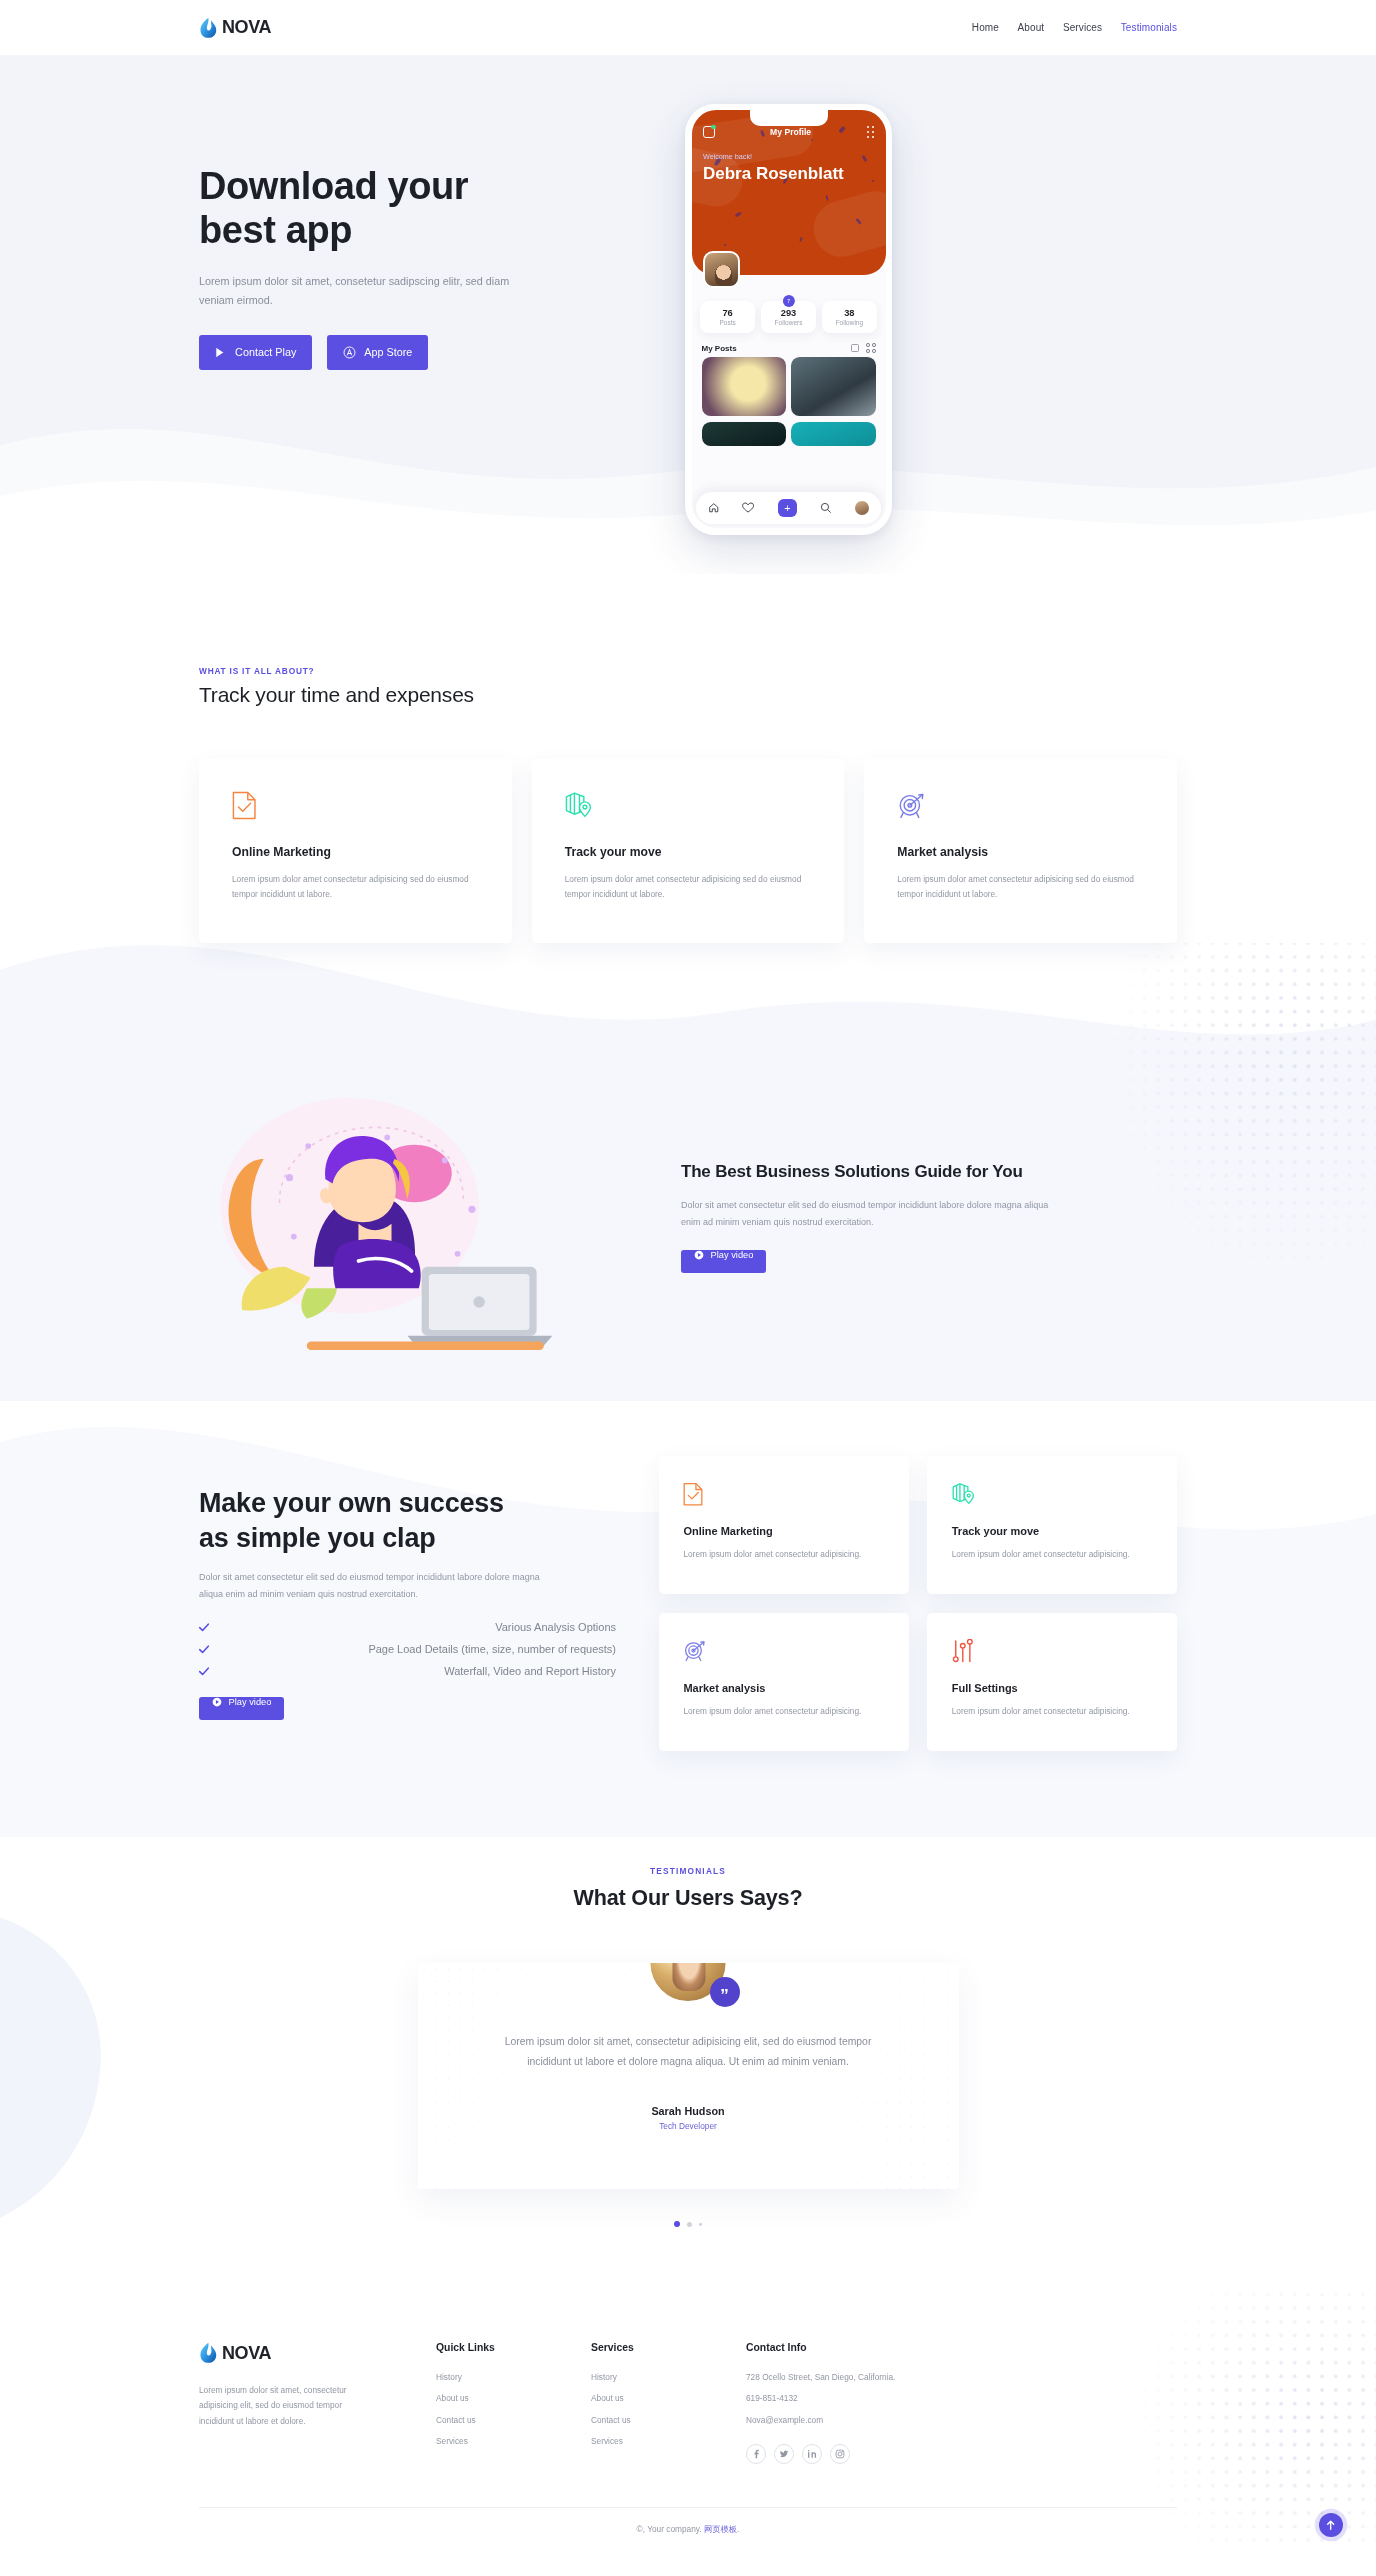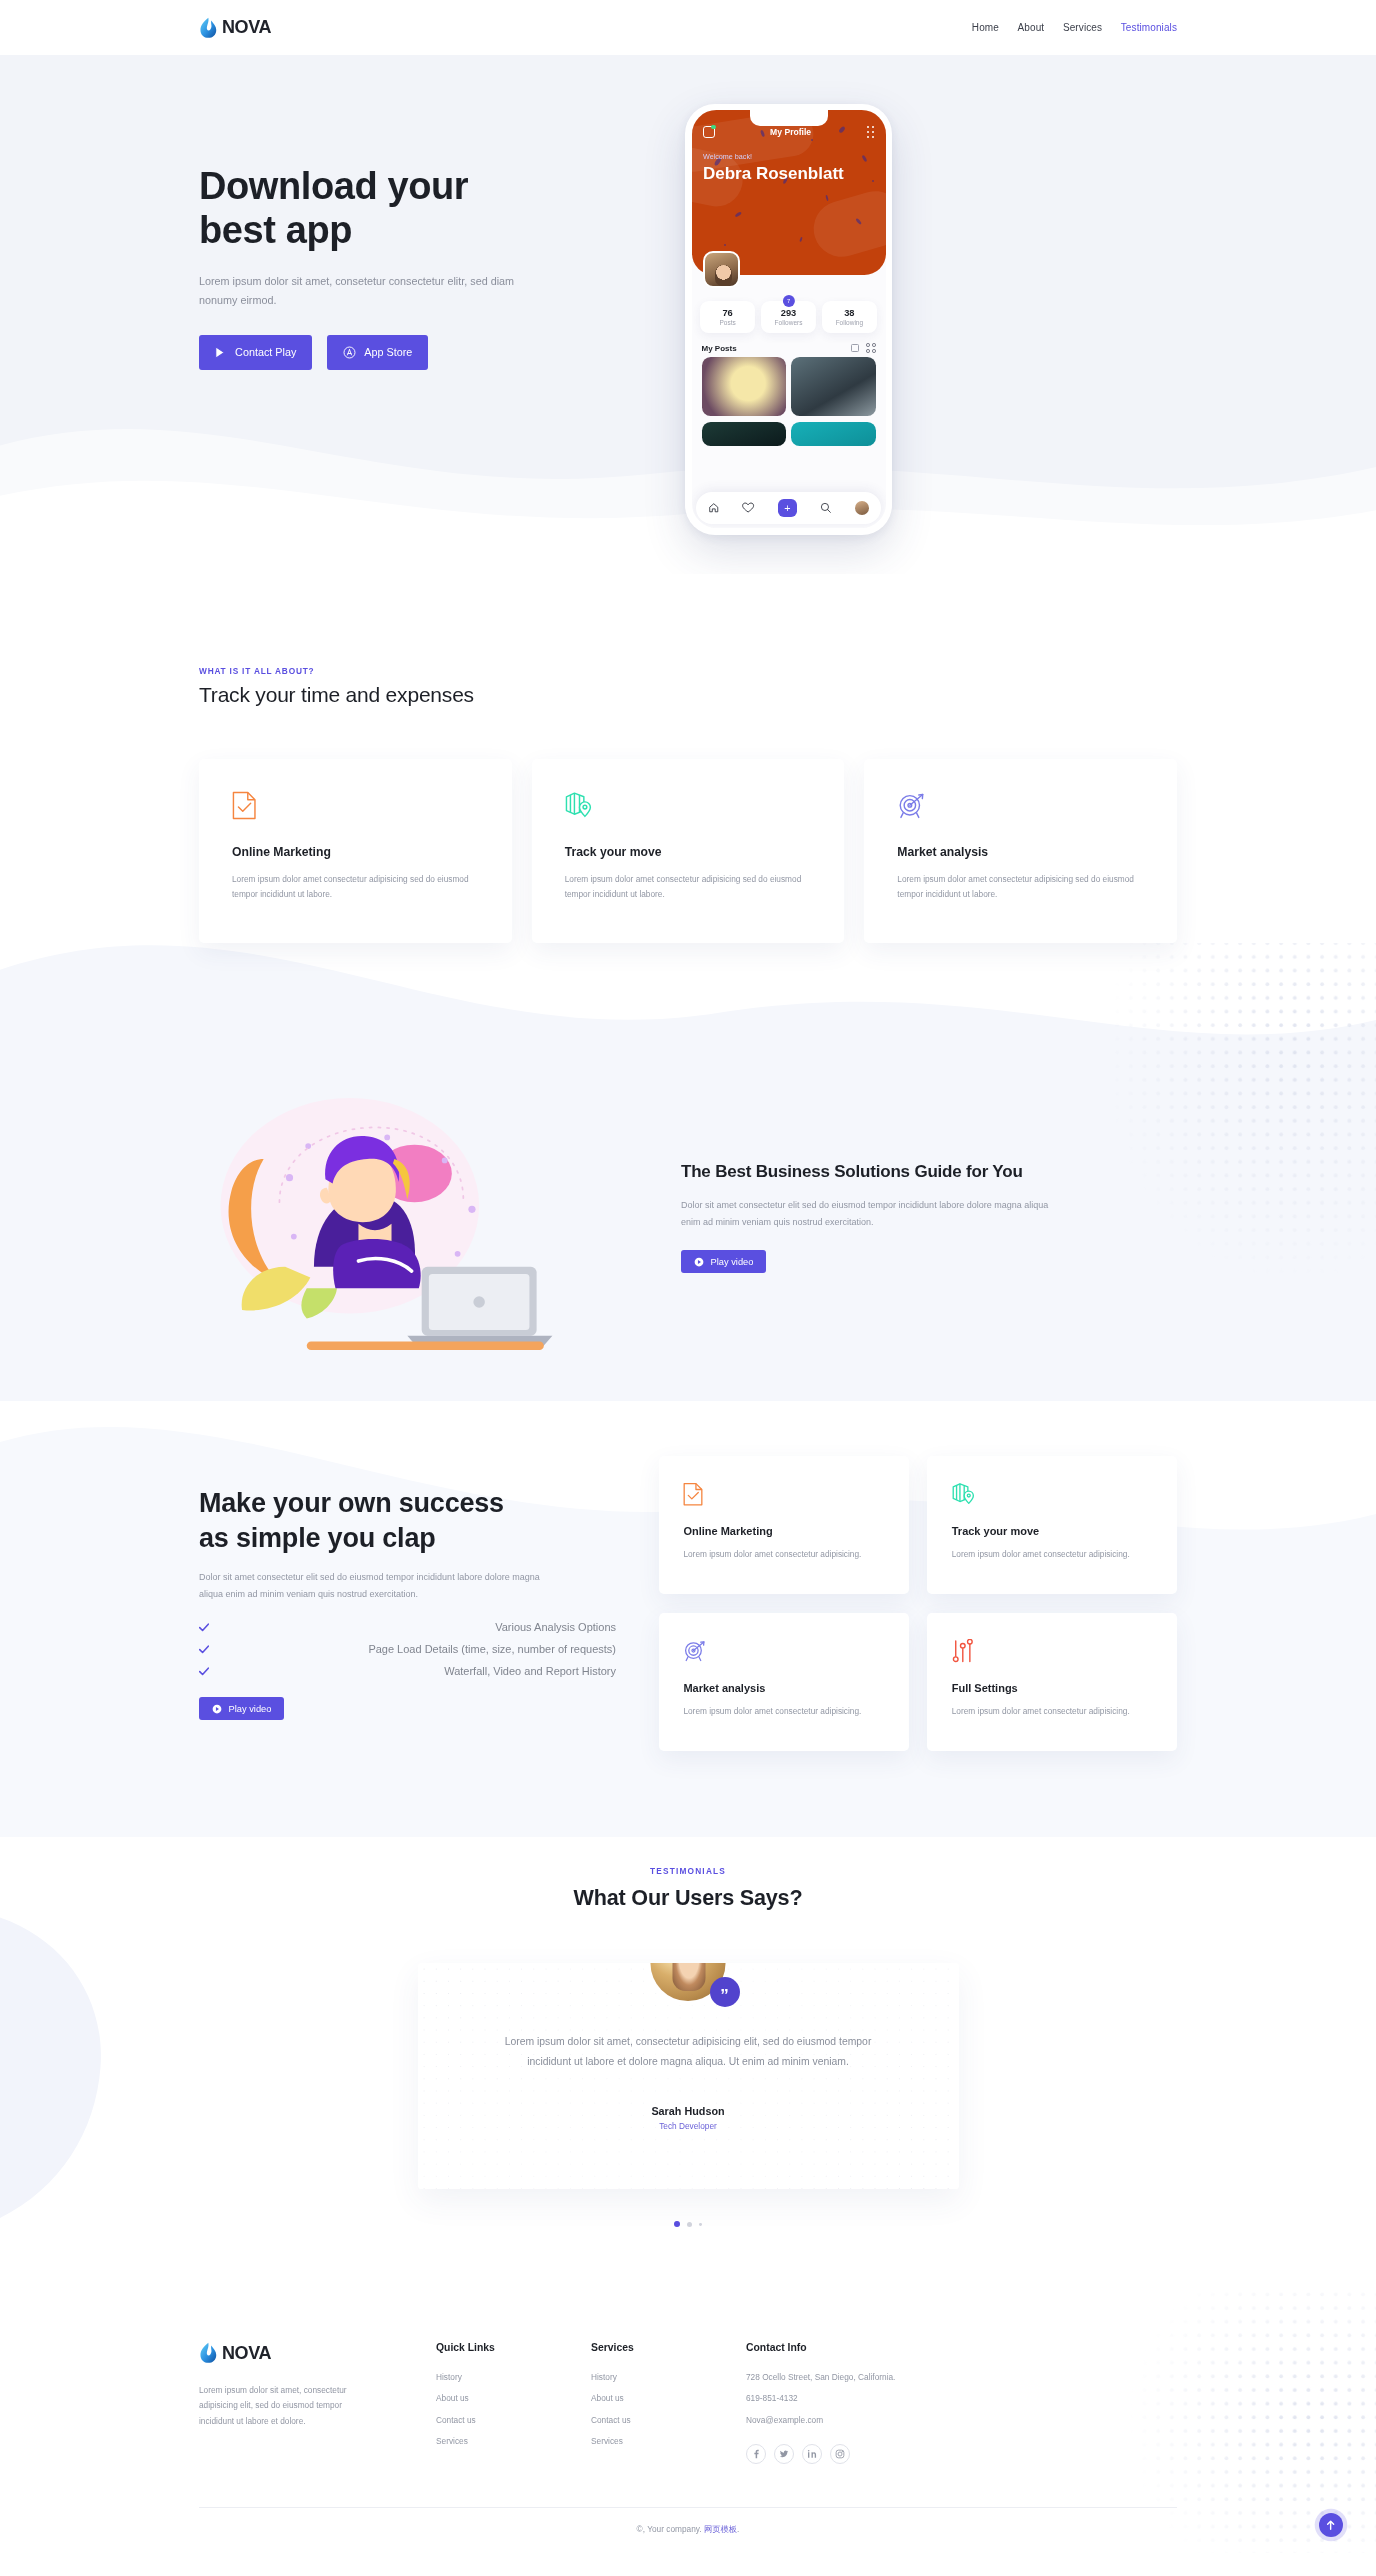--- a/index.html
+++ b/index.html
@@ -286,21 +286,21 @@
   .sol-text p {
     margin-top: 14.4px;
     font-size: 9px;
     line-height: 1.85;
     color: #9297a4;
     max-width: 381px;
   }
   .btn-play {
     margin-top: 20px;
     display: inline-flex;
-    align-items: center;
+    align-items: flex-start;
     gap: 6.5px;
     background: #5a4fe0;
     color: #fff;
     border: none;
     border-radius: 2.9px;
     height: 23px;
     padding: 0 13px;
     font-size: 9.3px;
     font-family: inherit;
     cursor: pointer;
@@ -497,21 +497,21 @@
 
   <section class="hero">
     <svg class="hero-wave" viewBox="0 0 1914 300" preserveAspectRatio="none">
       <path d="M0,120 C300,40 520,200 900,160 C1300,118 1560,230 1914,150 L1914,300 L0,300 Z" fill="#ffffff" opacity="0.55"></path>
       <path d="M0,190 C320,120 560,250 960,215 C1340,182 1600,268 1914,210 L1914,300 L0,300 Z" fill="#ffffff"></path>
     </svg>
 
     <div class="hero-inner">
       <div class="hero-left">
         <h1 class="hero-title">Download your best app</h1>
-        <p class="hero-sub">Lorem ipsum dolor sit amet, consetetur consectetur elitr, sed diam nonumy eirmod.</p>
+        <p class="hero-sub">Lorem ipsum dolor sit amet, consetetur sadipscing elitr, sed diam veniam eirmod.</p>
         <div class="hero-btns">
           <button class="btn-store">
             <svg width="11.5" height="13" viewBox="0 0 16 18">
               <path d="M1 1 L13 9 L1 17 Z" fill="#fff"></path>
               <path d="M1 1 L13 9 L1 17 Z" fill="none" stroke="#5a4fe0" stroke-width="1.6"></path>
             </svg>
             <span>Contact Play</span>
           </button>
           <button class="btn-store">
             <svg width="13" height="13" viewBox="0 0 18 18">

